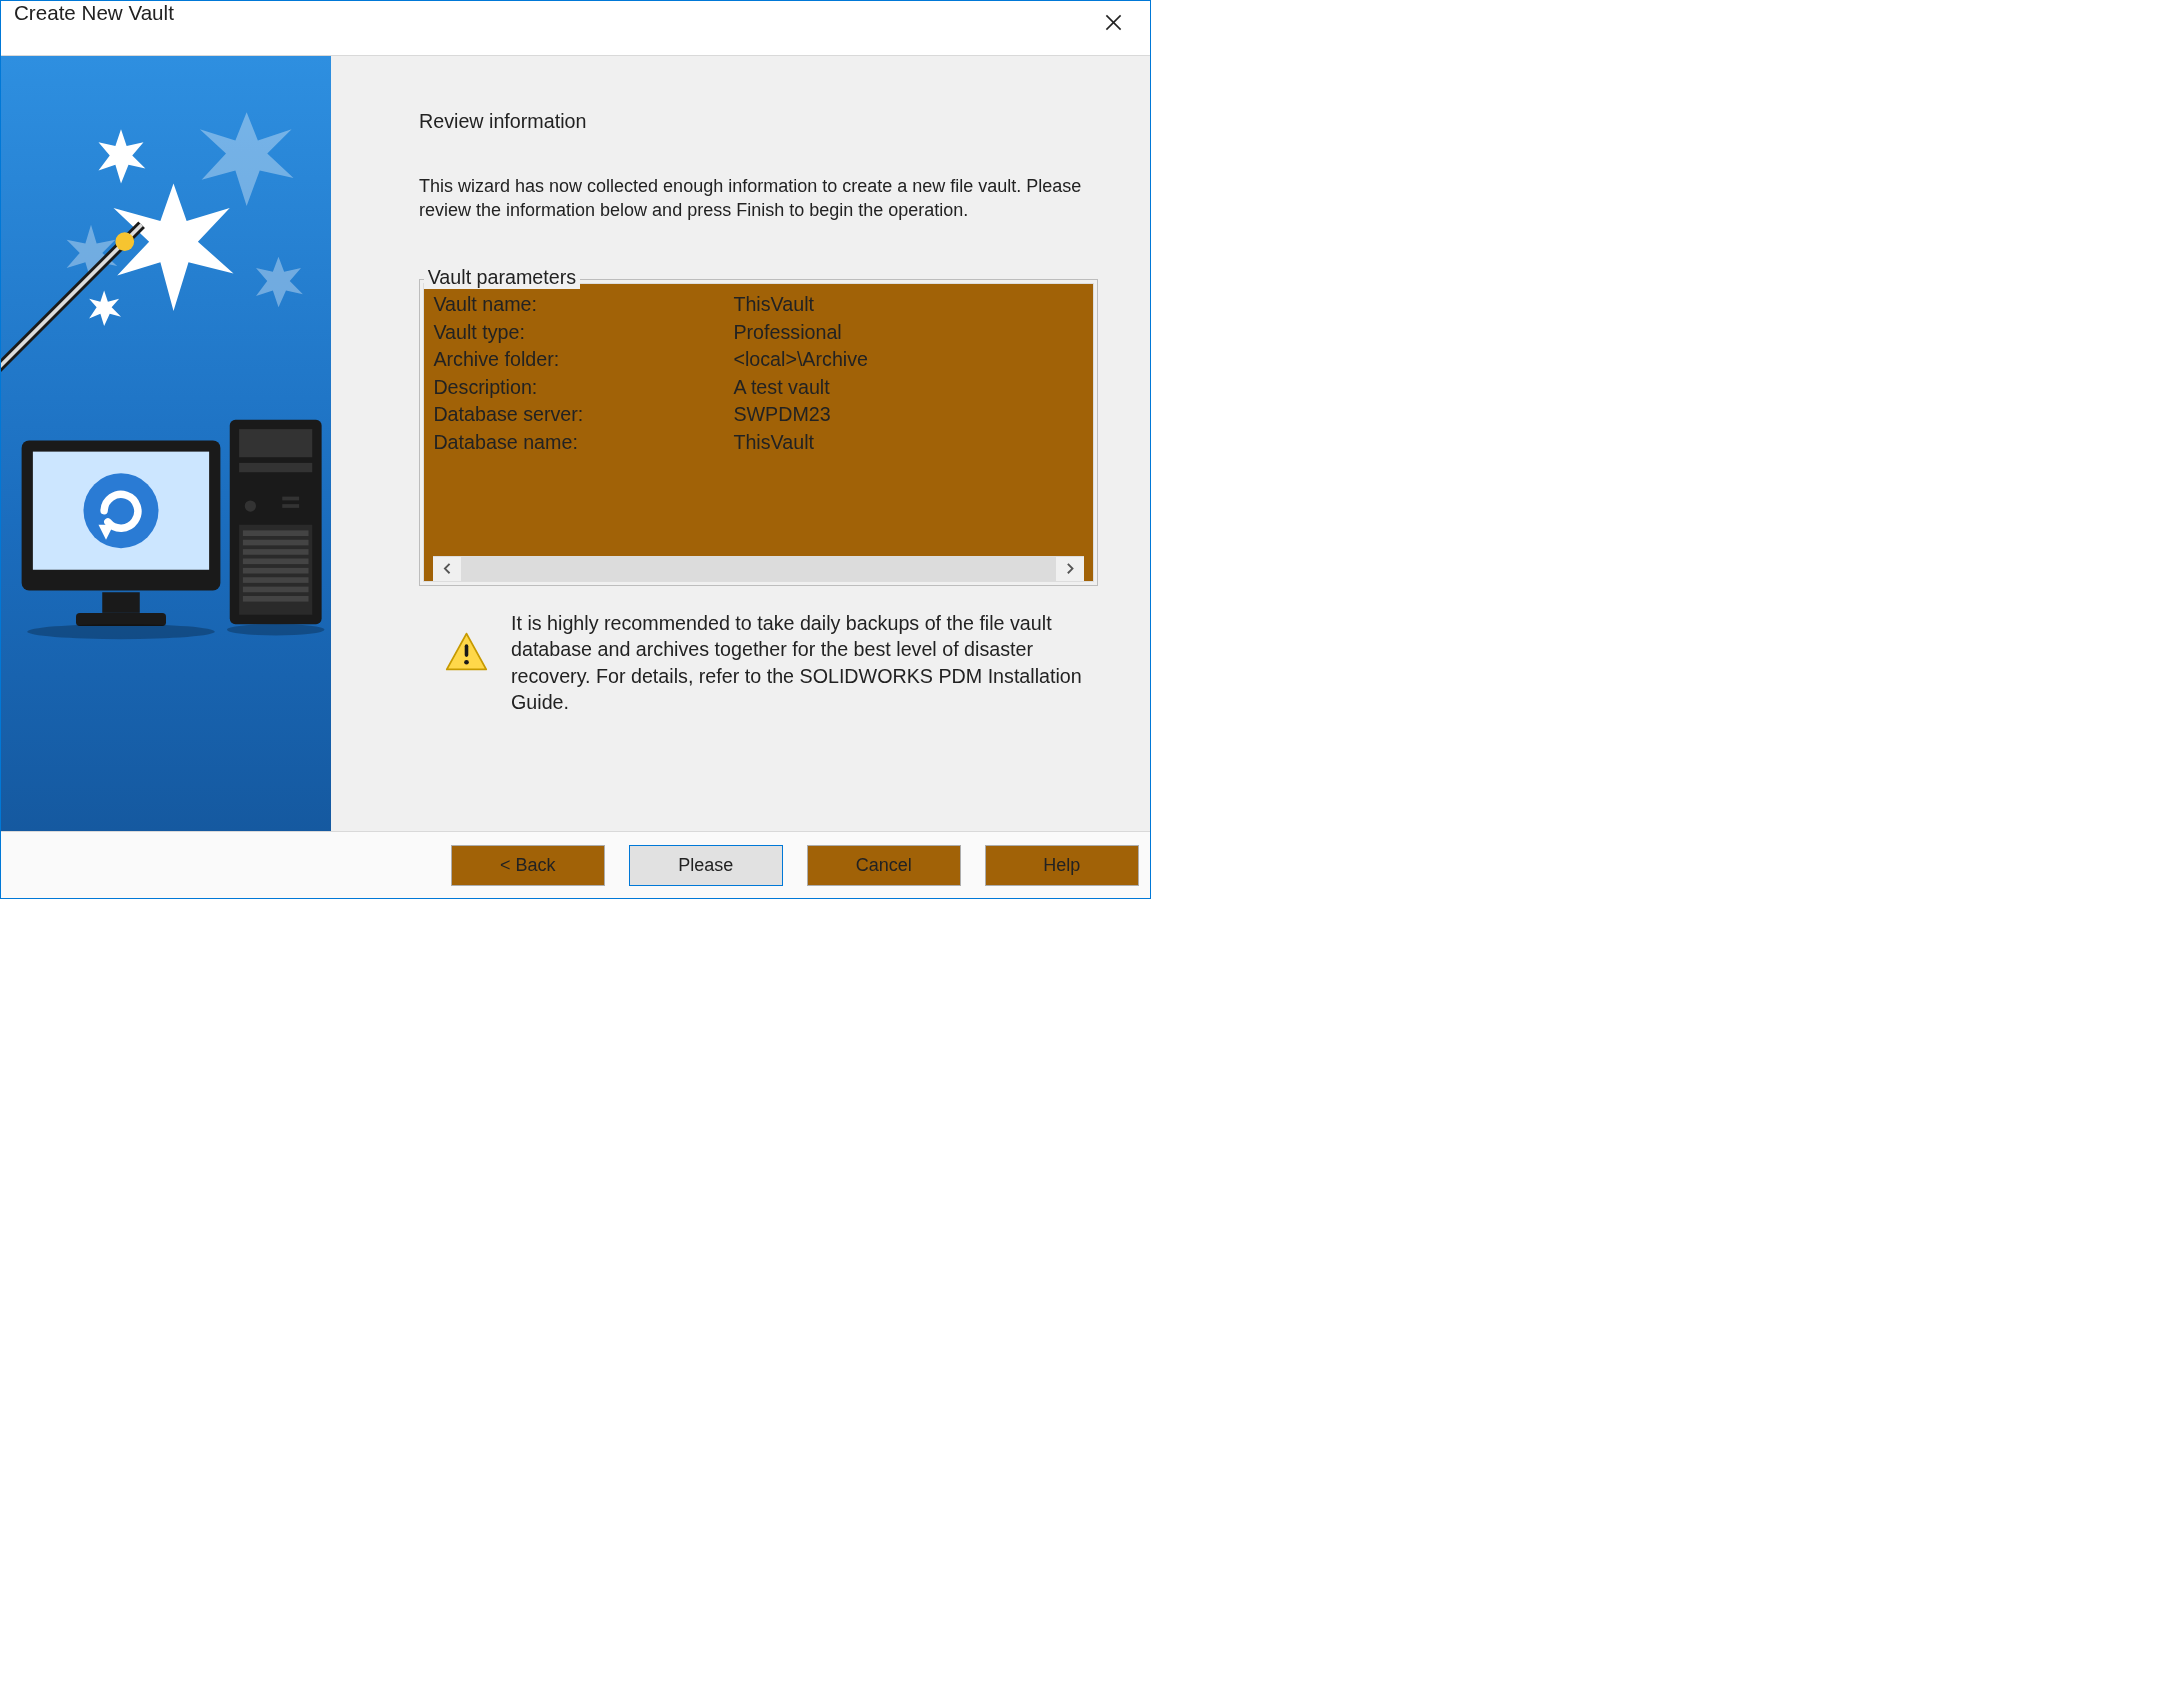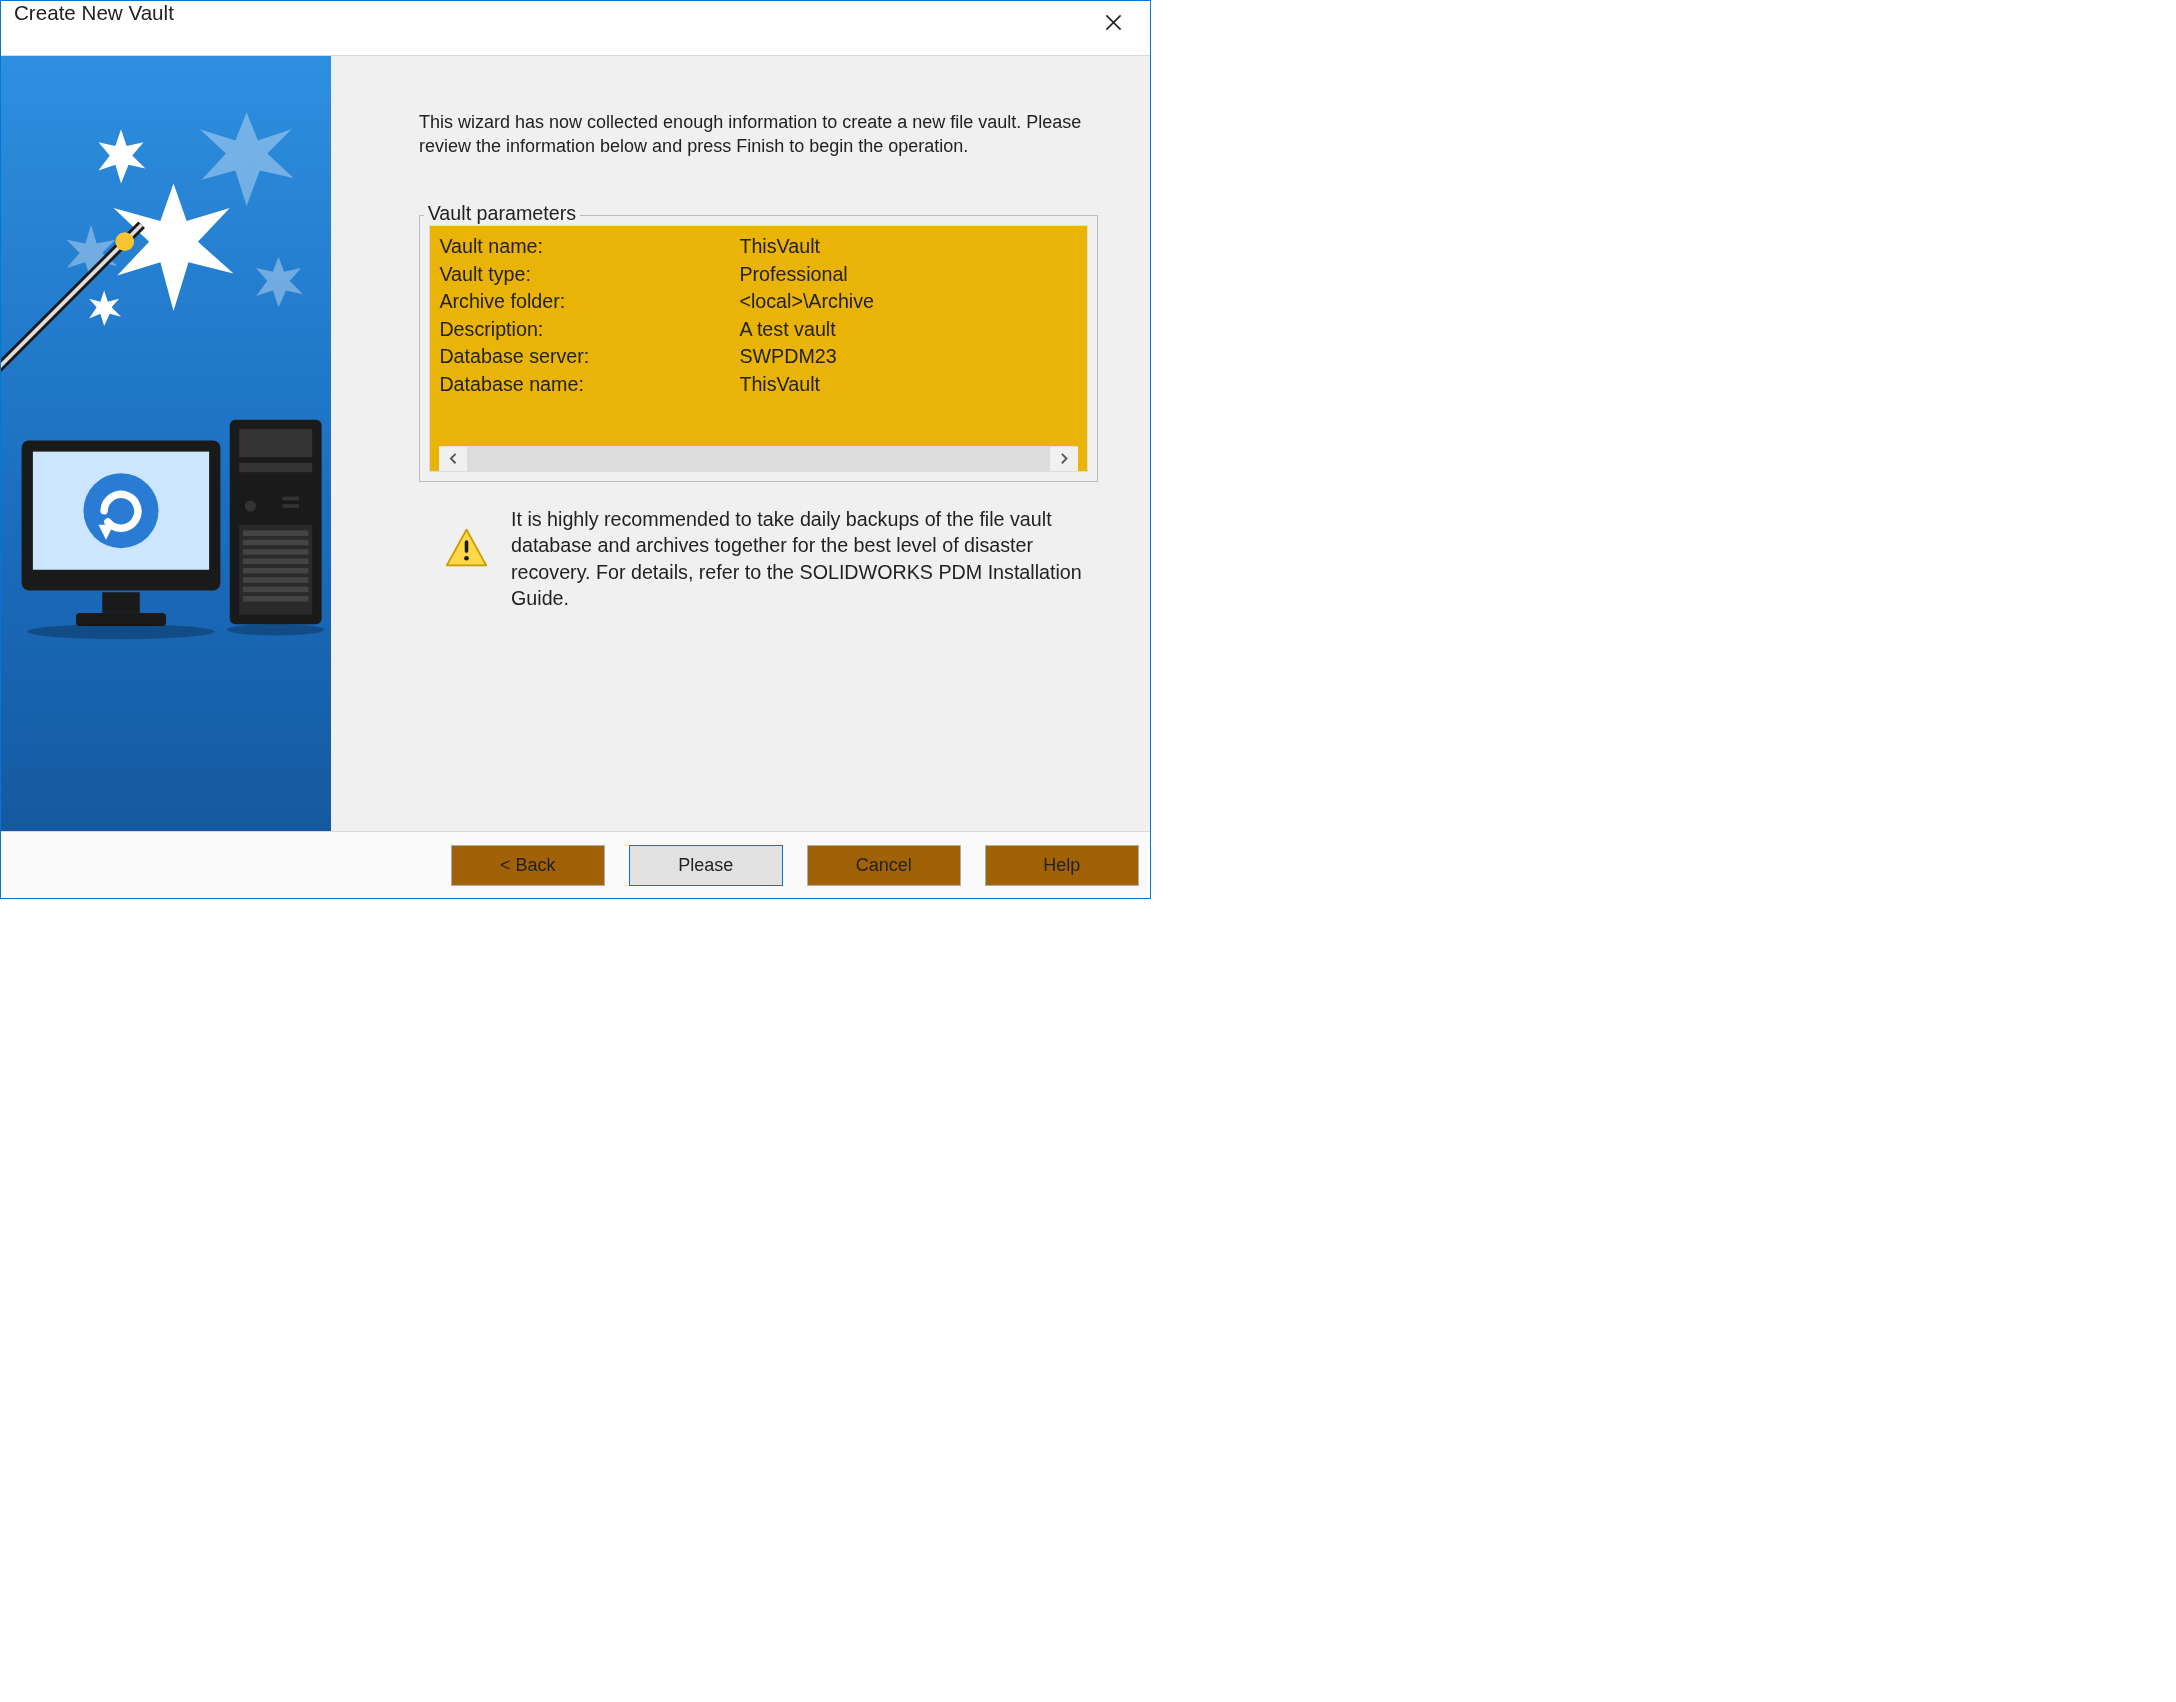--- a/index.html
+++ b/index.html
@@ -96,26 +96,26 @@
   }
   .groupbox-legend {
     position: absolute;
     top: -14px;
     left: 4px;
     padding: 0 3.7px;
     font-size: 19.7px;
     background: #f0f0f0;
   }
   .groupbox-inner {
-    margin: 9px;
-    background: #eab308;
+    margin: 3px;
+    background: #a16207;
     border: 0.9px solid #ddd;
     padding: 7.5px 9.4px 0 9.4px;
     box-sizing: border-box;
-    height: 247px;
+    height: 299px;
     display: flex;
     flex-direction: column;
   }
 
   .param-rows {
     font-size: 19.7px;
     line-height: 1.4;
   }
   .param-row {
     display: flex;
@@ -268,20 +268,21 @@
           </g>
         </g>
 
         <ellipse cx="128" cy="614" rx="100" ry="8" fill="rgba(0,0,0,0.25)"></ellipse>
         <ellipse cx="293" cy="612" rx="52" ry="6" fill="rgba(0,0,0,0.25)"></ellipse>
       </svg>
     </div>
 
     <div class="content">
 
+      <div class="heading">Review information</div>
 
       <div class="intro">This wizard has now collected enough information to create a new file vault. Please review the information below and press Finish to begin the operation.</div>
 
       <div class="groupbox">
         <div class="groupbox-legend">Vault parameters</div>
         <div class="groupbox-inner">
           <div class="param-rows">
             <div class="param-row">
                 <div class="param-label">Vault name:</div>
                 <div class="param-value">ThisVault</div>

